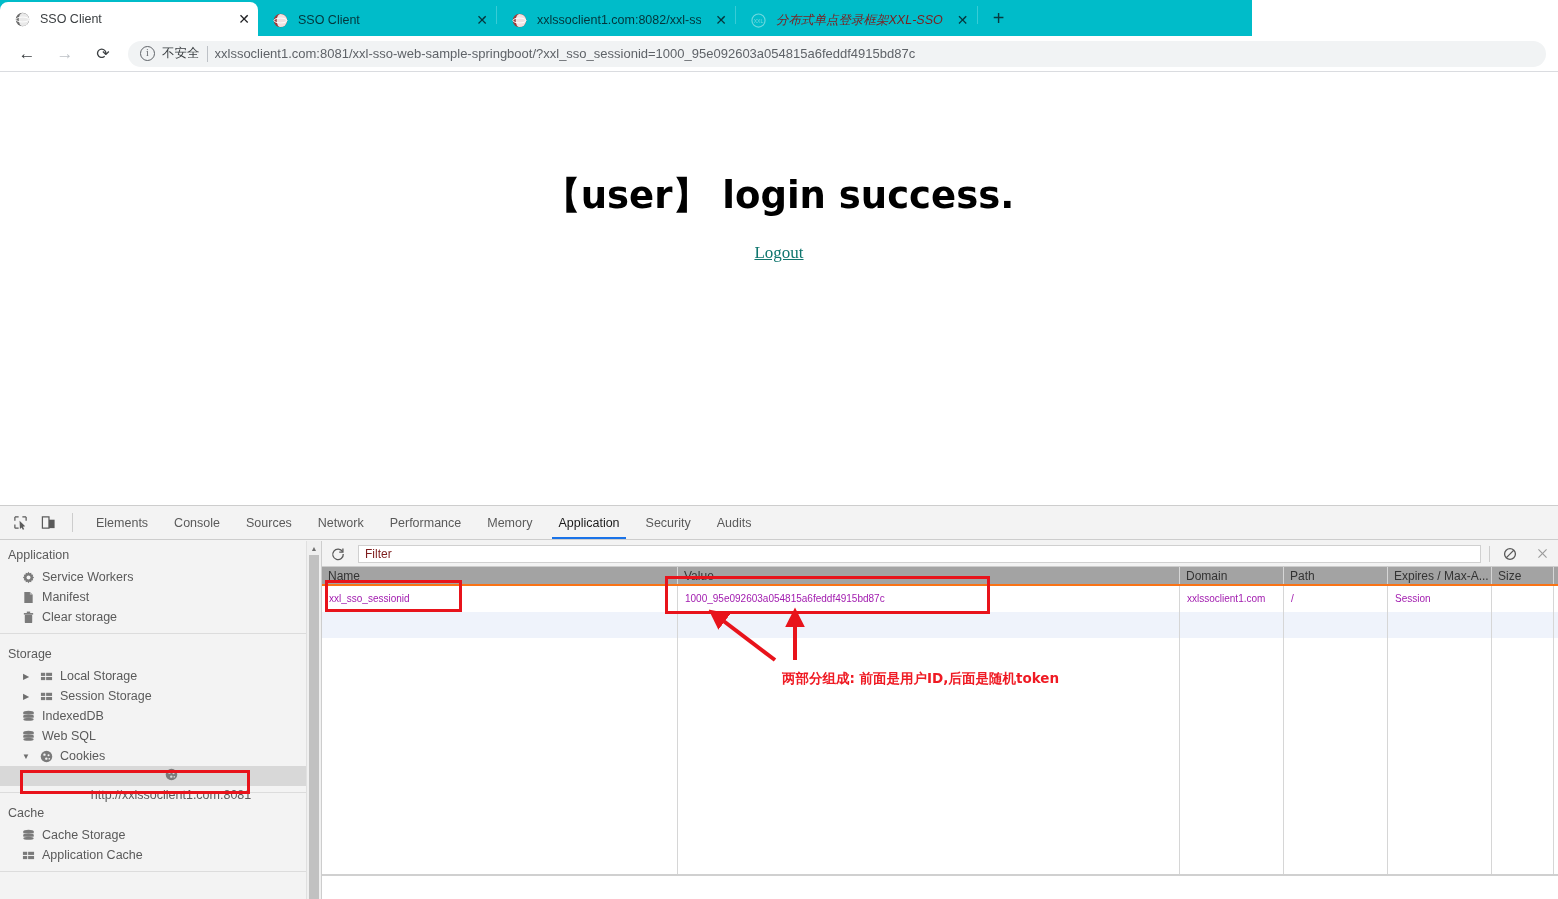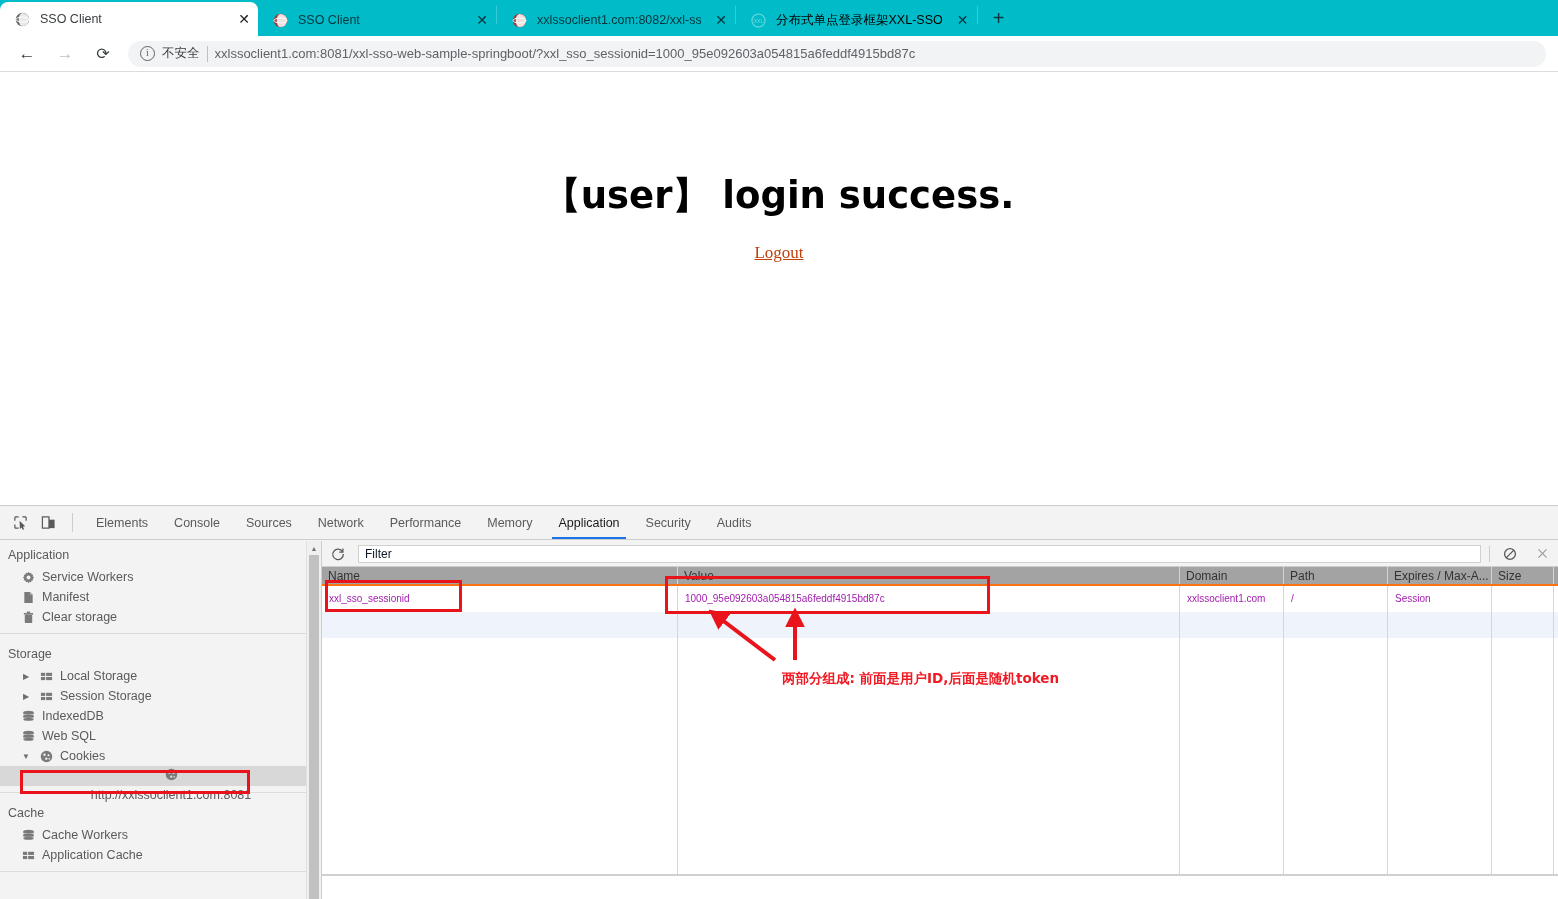--- a/index.html
+++ b/index.html
@@ -5,21 +5,21 @@
   * { box-sizing: border-box; margin: 0; padding: 0; }
   html, body {
     width: 1558px; height: 899px;
     font-family: "Liberation Sans", "DejaVu Sans", sans-serif;
     overflow: hidden; background: #ffffff;
   }
   #app { position: relative; width: 1558px; height: 899px; }
 
   
   .tabstrip {
-    position: absolute; left: 0; top: 0; width: 1558px; height: 36px;
+    position: absolute; left: 0; top: 0; width: 1252px; height: 36px;
     background: #00bcc9;
     display: flex; align-items: flex-end;
   }
   .tab {
     position: relative;
     height: 32px; display: flex; align-items: center;
     padding: 0 4px 0 14px; gap: 10px;
     font-size: 12.5px; color: #3c4043;
     flex: 0 0 auto;
   }
@@ -28,21 +28,21 @@
     border-radius: 8px 8px 0 0;
     height: 34px;
     width: 258px;
   }
   .tab.inactive { color: #0b3b40; width: 238px; }
   .tab .title {
     flex: 1 1 auto; white-space: nowrap; overflow: hidden;
     text-overflow: clip; font-size: 12.5px;
   }
   .tab.inactive .title { color: #03353b; }
-  .tab.dim .title { color: #000000; }
+  .tab.dim .title { color: #7f1d1d; font-style: italic; }
   .favicon {
     width: 16px; height: 16px; flex: 0 0 16px;
     border-radius: 50%;
     display: flex; align-items: center; justify-content: center;
   }
   .favicon svg { display: block; }
   .tab-close {
     width: 20px; height: 20px; flex: 0 0 20px;
     display: flex; align-items: center; justify-content: center;
     font-size: 14px; font-weight: bold; color: #202124;
@@ -95,21 +95,21 @@
     position: absolute; left: 0; top: 73px; width: 1558px; height: 432px;
     background: #ffffff; overflow: hidden;
   }
   .page h1 {
     margin-top: 98px; text-align: center;
     font-size: 37px; font-weight: bold; color: #000000;
     font-family: "DejaVu Sans", sans-serif; letter-spacing: 0px;
   }
   .page .logout-wrap { text-align: center; margin-top: 22px; }
   .page .logout {
-    font-size: 17px; color: #c2410c; text-decoration: underline;
+    font-size: 17px; color: #0f766e; text-decoration: underline;
     font-family: "Liberation Serif", serif;
   }
 
   
   .devtools {
     position: absolute; left: 0; top: 505px; width: 1558px; height: 394px;
     background: #f3f3f3; border-top: 1px solid #cdcdcd;
   }
   .dt-tabbar {
     position: relative; height: 34px; width: 100%;
@@ -188,21 +188,21 @@
     display: flex; align-items: center; gap: 8px; padding: 0 4px;
   }
   .ct-btn {
     width: 24px; height: 22px; flex: 0 0 24px;
     display: flex; align-items: center; justify-content: center;
     color: #5a5a5a;
   }
   .ct-filter {
     flex: 1 1 auto; height: 18px; background: #ffffff;
     border: 1px solid #d0d0d0; display: flex; align-items: center;
-    padding: 0 6px; font-size: 12px; color: #0f172a;
+    padding: 0 6px; font-size: 12px; color: #7f1d1d;
   }
   .ct-sep { width: 1px; height: 16px; background: #cdcdcd; flex: 0 0 1px; }
 
   .ctable { width: 100%; position: relative; }
   .ctable-head {
     display: flex; height: 19px; background: #a3a3a3;
     border-bottom: 2px solid #f97316;
   }
   .ctable-head .th {
     font-size: 12px; color: #333333; padding-left: 6px;
@@ -477,21 +477,21 @@
           <div class="sb-item indent1">
             <span class="sb-icon">
               <svg width="13" height="13" viewBox="0 0 14 14">
                   <ellipse cx="7" cy="2.6" rx="5.6" ry="1.7" fill="#7a7a7a"></ellipse>
                   <rect x="1.4" y="2.6" width="11.2" height="2" fill="#7a7a7a"></rect>
                   <ellipse cx="7" cy="6.3" rx="5.6" ry="1.7" fill="#7a7a7a"></ellipse>
                   <rect x="1.4" y="6.3" width="11.2" height="2" fill="#7a7a7a"></rect>
                   <ellipse cx="7" cy="10" rx="5.6" ry="1.7" fill="#7a7a7a"></ellipse>
                 </svg>
             </span>
-            <span>Cache Workers</span>
+            <span>Cache Storage</span>
           </div>
 
           <div class="sb-item indent1">
             <span class="sb-icon">
               <svg width="13" height="13" viewBox="0 0 14 14">
                   <rect x="1" y="3" width="4.6" height="3.4" fill="#7a7a7a"></rect>
                   <rect x="6.6" y="3" width="6.4" height="3.4" fill="#7a7a7a"></rect>
                   <rect x="1" y="7.5" width="4.6" height="3.4" fill="#7a7a7a"></rect>
                   <rect x="6.6" y="7.5" width="6.4" height="3.4" fill="#7a7a7a"></rect>
                 </svg>

